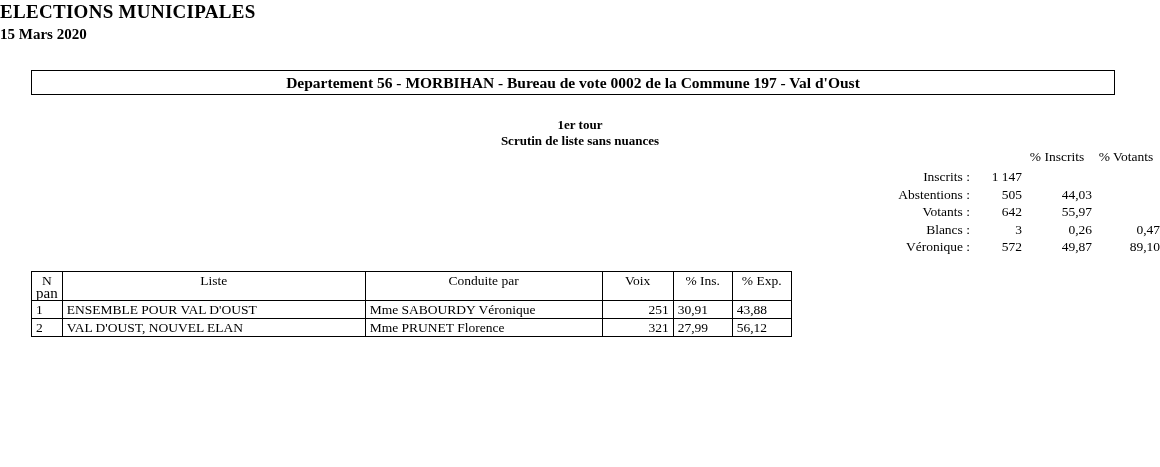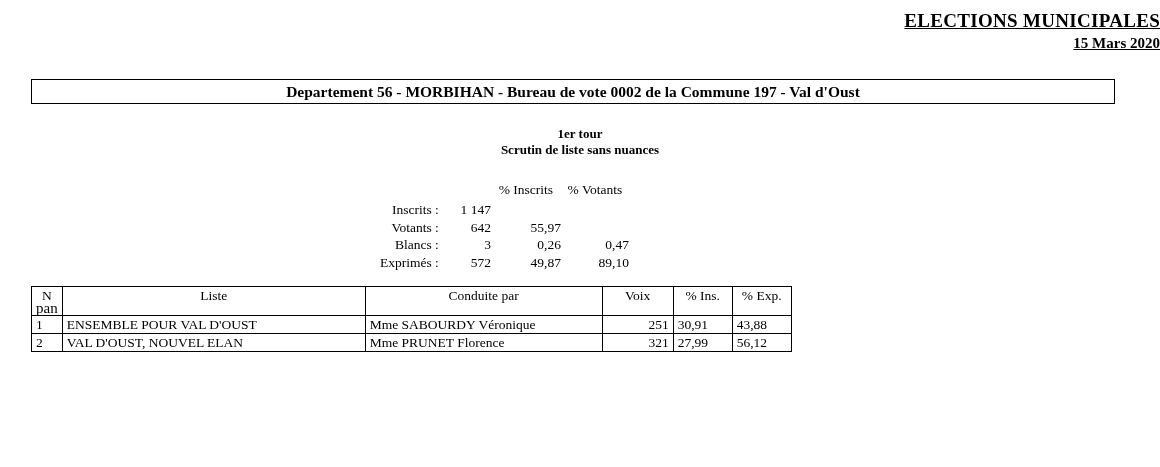--- a/index.html
+++ b/index.html
@@ -10,23 +10,22 @@
   body {
     width: 1160px;
     height: 467px;
     font-family: "Liberation Serif", serif;
     color: #000000;
     position: relative;
     overflow: hidden;
   }
 
   .title-block {
-    text-align: right;
-    margin-top: 10px;
-    text-decoration: underline;
+    text-align: left;
+    margin-top: 1px;
   }
   .main-title {
     font-size: 19px;
     font-weight: bold;
     letter-spacing: 0.3px;
   }
   .sub-title {
     font-size: 15px;
     font-weight: bold;
     margin-top: 3px;
@@ -45,23 +44,22 @@
   .round-block {
     text-align: center;
     margin-top: 22px;
     font-size: 13px;
     font-weight: bold;
     line-height: 16px;
   }
 
   
   .stats-wrap {
-    margin-top: 24px;
     display: flex;
-    justify-content: flex-start;
+    justify-content: flex-end;
     padding-left: 380px;
   }
   table.stats {
     border-collapse: collapse;
     font-size: 13.5px;
   }
   table.stats th {
     font-weight: normal;
     padding: 0 0 4px 0;
     text-align: center;
@@ -166,33 +164,39 @@
       </tr>
     </thead>
     <tbody>
       <tr>
         <td class="lbl">Inscrits :</td>
         <td class="num">1 147</td>
         <td class="pct1"></td>
         <td class="pct2"></td>
       </tr>
       <tr>
+        <td class="lbl">Abstentions :</td>
+        <td class="num">505</td>
+        <td class="pct1">44,03</td>
+        <td class="pct2"></td>
+      </tr>
+      <tr>
         <td class="lbl">Votants :</td>
         <td class="num">642</td>
         <td class="pct1">55,97</td>
         <td class="pct2"></td>
       </tr>
       <tr>
         <td class="lbl">Blancs :</td>
         <td class="num">3</td>
         <td class="pct1">0,26</td>
         <td class="pct2">0,47</td>
       </tr>
       <tr>
-        <td class="lbl">Exprimés :</td>
+        <td class="lbl">Véronique :</td>
         <td class="num">572</td>
         <td class="pct1">49,87</td>
         <td class="pct2">89,10</td>
       </tr>
     </tbody>
   </table>
 </div>
 
 <div class="results-wrap">
   <table class="results">

